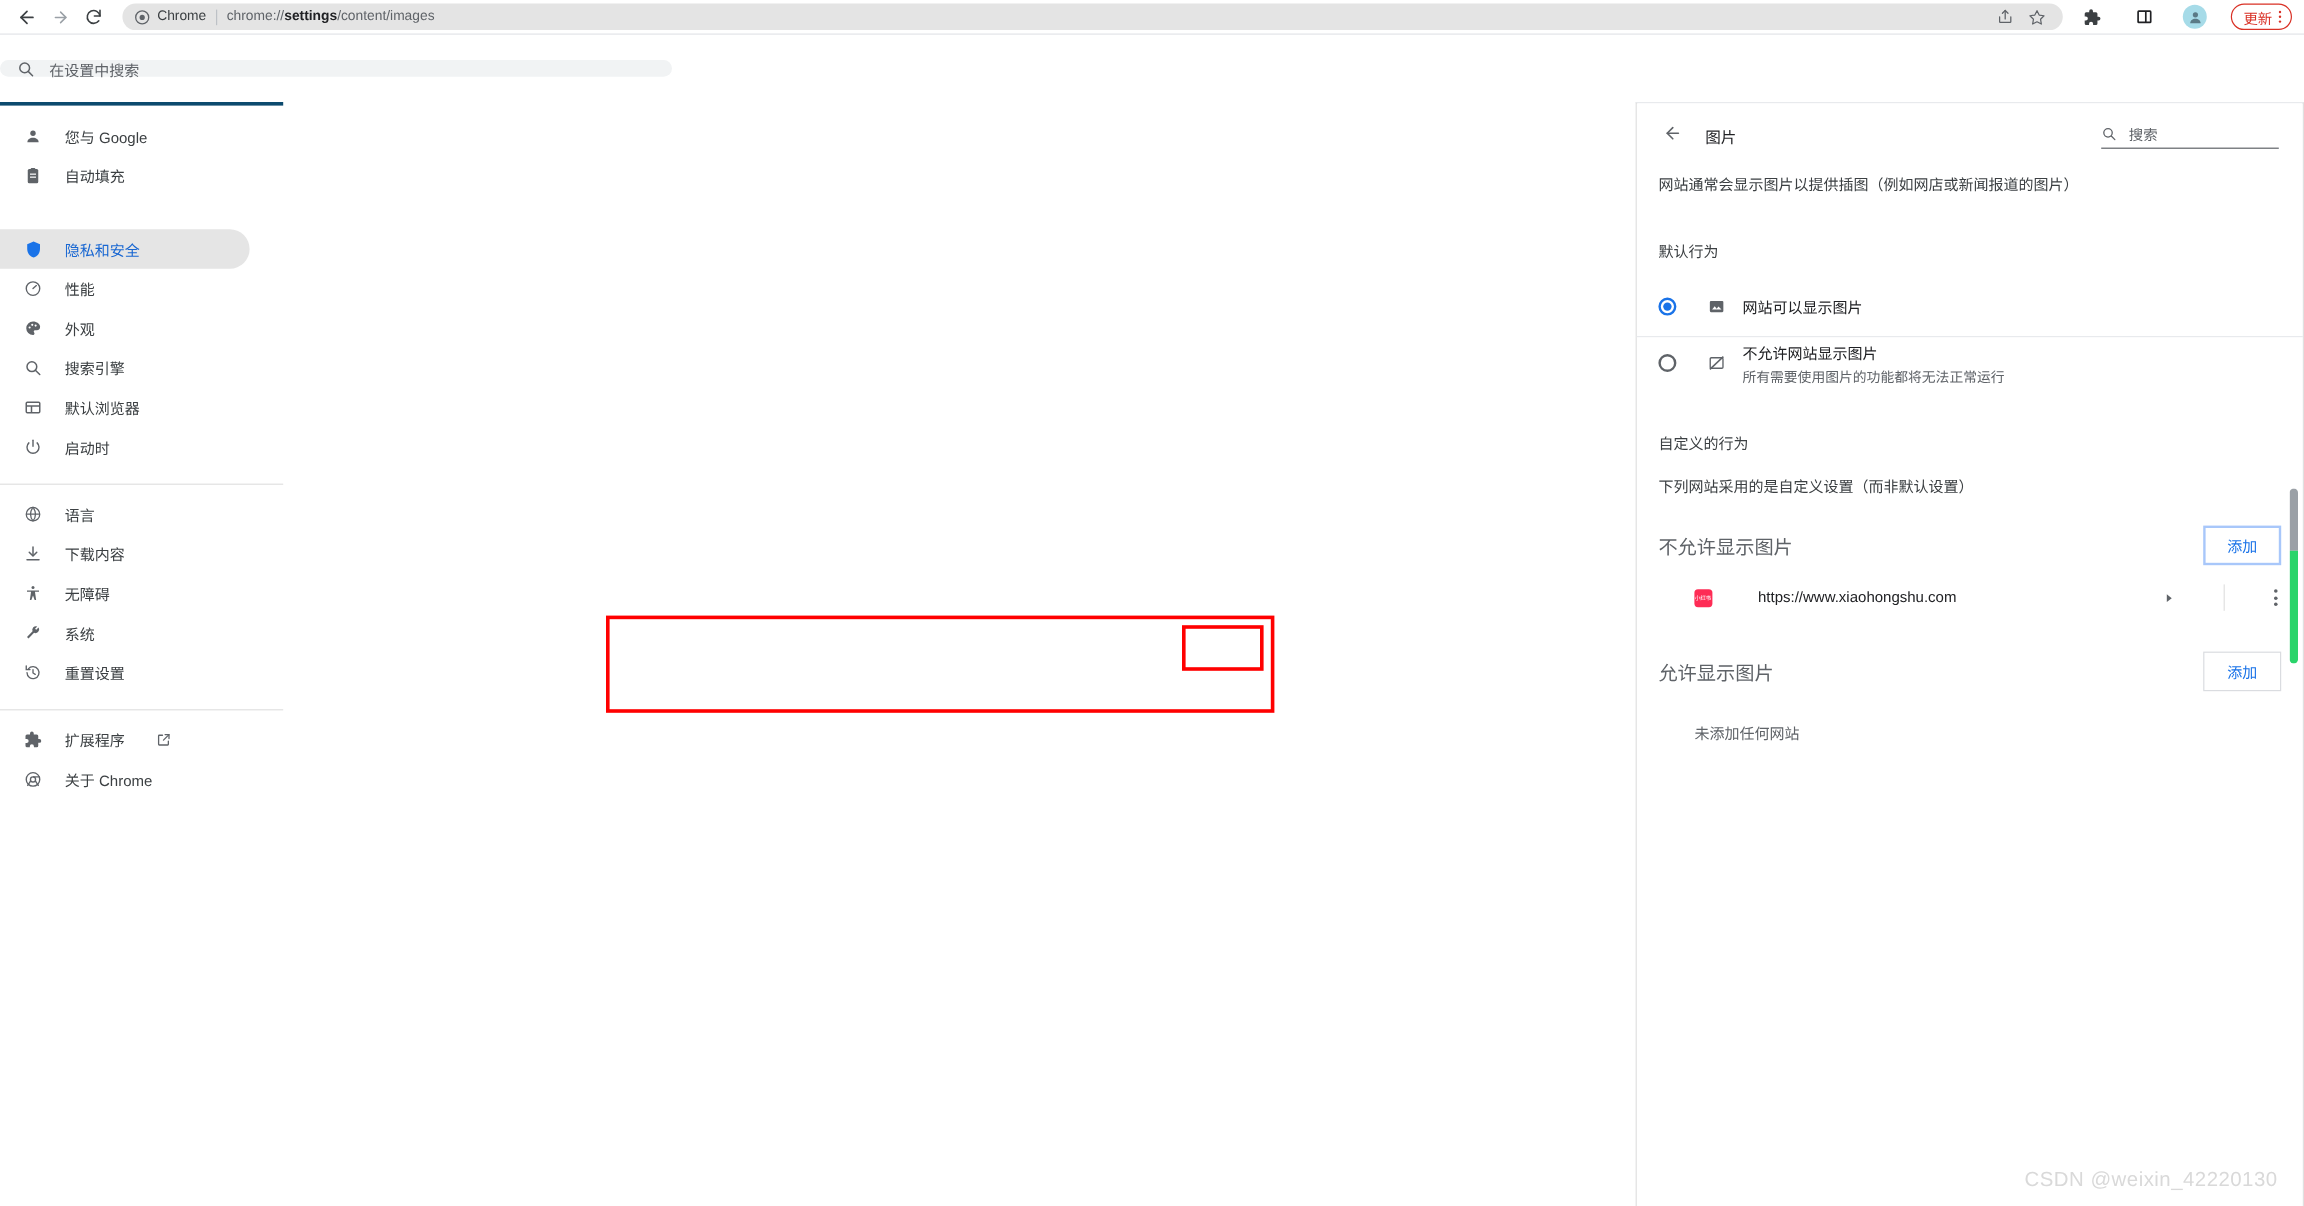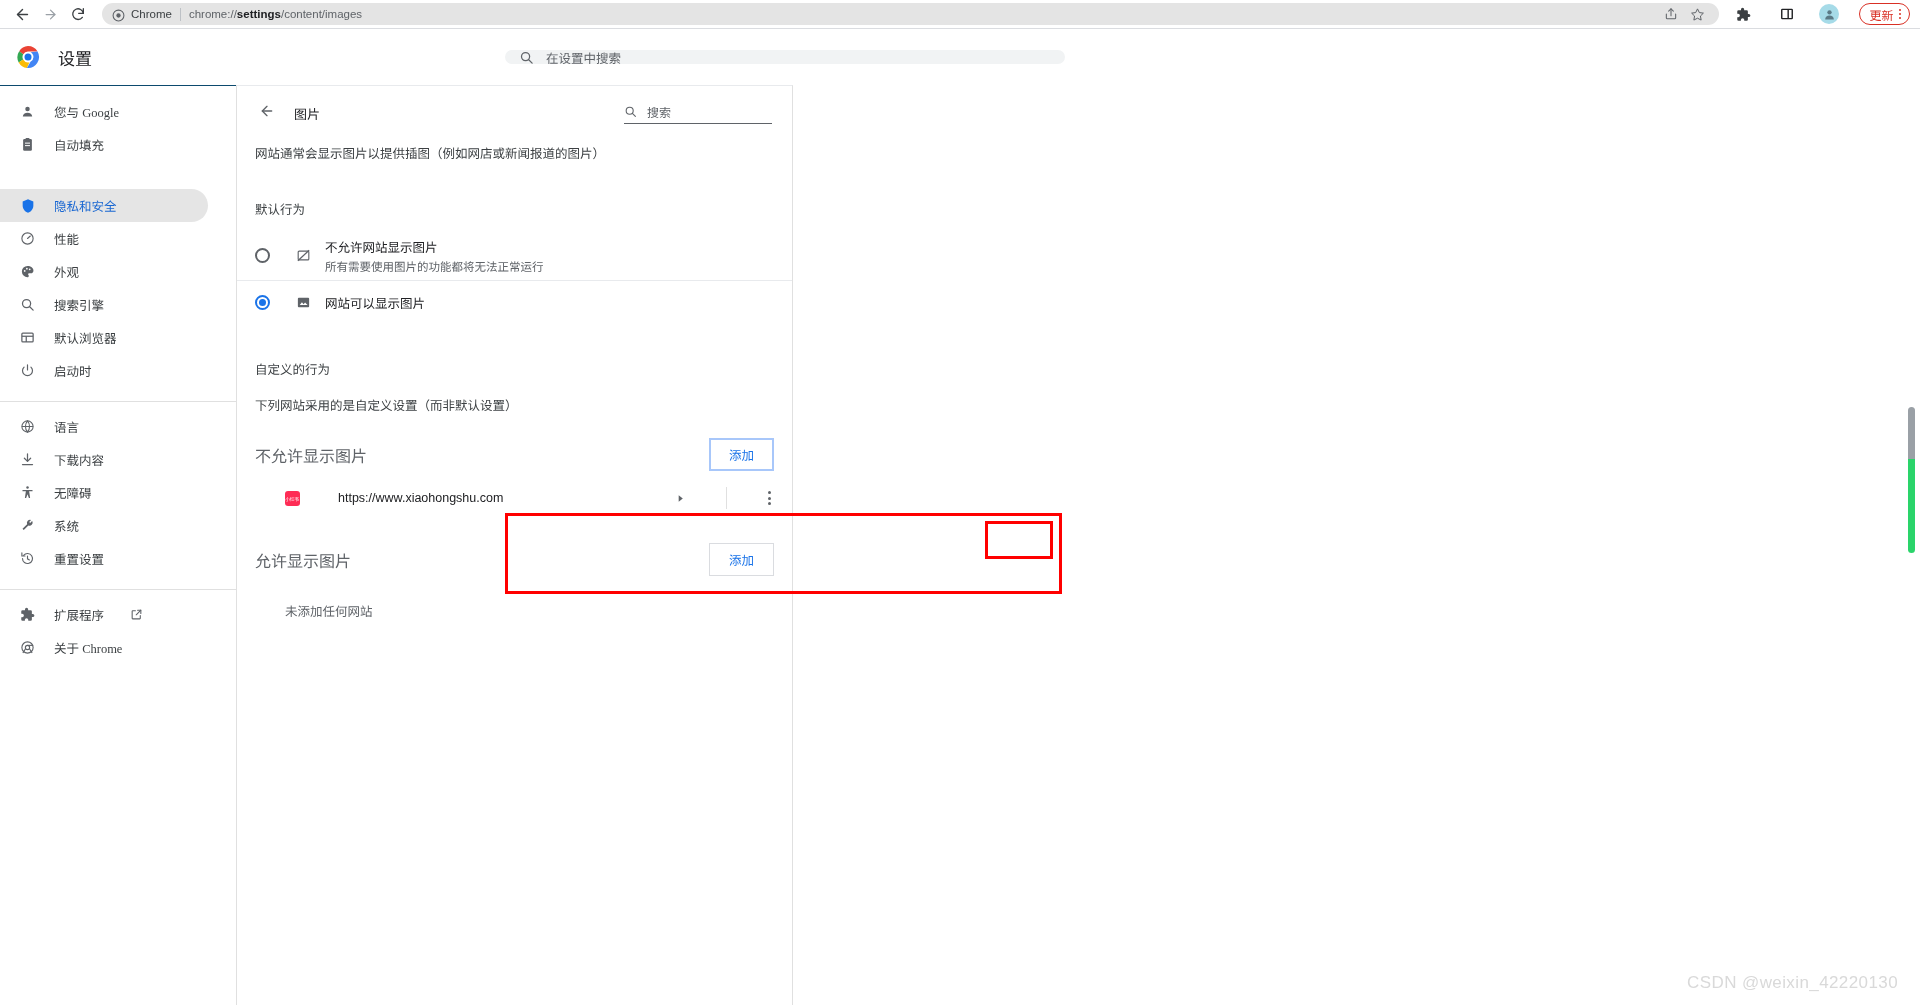--- a/index.html
+++ b/index.html
@@ -108,22 +108,21 @@
   }
   .settings-search .mag { color: #5f6368; flex: 0 0 auto; display: flex; }
   .settings-search .ph { font-size: 12.5px; color: #5f6368; }
 
   .settings-body { display: flex; height: 920px; }
 
   
   .sidebar {
     width: 236px; flex: 0 0 auto;
     padding-top: 9px;
-    border-top: 1px solid #0c4a6e;
-    font-family: Liberation Serif, serif;
+    border-top: 3px solid #0c4a6e;
   }
   .nav-group { padding-bottom: 7px; }
   .nav-divider { height: 1px; background: #e0e0e0; margin: 7px 0 8px 0; width: 236px; }
   .nav-item {
     height: 33px;
     display: flex; align-items: center;
     gap: 18px;
     padding-left: 19px;
     border-top-right-radius: 17px;
     border-bottom-right-radius: 17px;
@@ -135,21 +134,21 @@
   .nav-item .nv-label { font-size: 12.5px; color: #3c4043; white-space: nowrap; }
   .nav-item.active { background: #e5e5e5; margin-top: 28px; }
   .nav-item.active .nv-icon { color: #1a73e8; }
   .nav-item.active .nv-label { color: #1967d2; }
   .nv-ext { margin-left: 8px; color: #5f6368; display: flex; }
 
   
   .content-wrap {
     flex: 1 1 auto;
     display: flex;
-    justify-content: flex-start;
+    justify-content: flex-end;
     position: relative;
   }
   .content-card {
     width: 557px;
     margin-left: 0;
     background: #ffffff;
     border-left: 1px solid #e0e0e0;
     border-right: 1px solid #e0e0e0;
     border-top: 1px solid #e8eaed;
     min-height: 920px;
@@ -386,34 +385,20 @@
           <i></i>
           <i></i>
         </span>
     </span>
   </div>
 </div>
 
 <div class="settings-root">
 
   <div class="settings-header">
-    <div class="brand">
-      <span class="chrome-logo">
-        <svg width="24" height="24" viewBox="0 0 24 24">
-          <circle cx="12" cy="12" r="11" fill="#fff"></circle>
-          <path d="M12 1a11 11 0 019.54 5.5H12a5.5 5.5 0 00-4.76 2.75L3.2 6.3A11 11 0 0112 1z" fill="#ea4335"></path>
-          <path d="M3.2 6.3l4.04 2.95A5.5 5.5 0 007.2 14.6L2.7 17.4A11 11 0 013.2 6.3z" fill="#34a853"></path>
-          <path d="M2.7 17.4l4.5-2.8A5.5 5.5 0 0012 17.5c.5 0 1-.07 1.47-.2L10.9 22.9A11 11 0 012.7 17.4z" fill="#fbbc05"></path>
-          <path d="M21.54 6.5A11 11 0 0110.9 22.9l3.6-6.2A5.5 5.5 0 0017.5 12c0-2.1-1.2-3.9-2.9-4.8z" fill="#4285f4"></path>
-          <circle cx="12" cy="12" r="4.6" fill="#fff"></circle>
-          <circle cx="12" cy="12" r="3.5" fill="#1a73e8"></circle>
-        </svg>
-      </span>
-      <span class="brand-title">设置</span>
-    </div>
 
     <div class="settings-search">
       <span class="mag">
         <svg width="15" height="15" viewBox="0 0 24 24" fill="none" stroke="currentColor" stroke-width="2" stroke-linecap="round">
             <circle cx="10.5" cy="10.5" r="6.5"></circle>
             <path d="M15.5 15.5L21 21"></path>
           </svg>
       </span>
       <span class="ph">在设置中搜索</span>
     </div>
@@ -611,43 +596,43 @@
             <span class="ph">搜索</span>
           </div>
         </div>
 
         <div class="section-desc">网站通常会显示图片以提供插图（例如网店或新闻报道的图片）</div>
 
         <div class="group-title">默认行为</div>
 
         <div class="radio-list">
           <div class="radio-row">
+            <span class="radio-outer on"></span>
+            <span class="radio-icon">
+              <svg width="15" height="15" viewBox="0 0 24 24" fill="#5f6368">
+                  <rect x="3" y="4.5" width="18" height="15" rx="1.5"></rect>
+                  <path d="M6 16l3.5-4.5 2.6 3.2 2.4-2.8L18.5 16z" fill="#fff"></path>
+                </svg>
+            </span>
+            <span class="radio-texts">
+              <span class="radio-label">网站可以显示图片</span>
+            </span>
+          </div>
+
+          <div class="radio-row">
             <span class="radio-outer"></span>
             <span class="radio-icon">
               <svg width="15" height="15" viewBox="0 0 24 24" fill="none" stroke="#5f6368" stroke-width="1.8">
                   <rect x="3.5" y="5" width="17" height="14" rx="1.5"></rect>
                   <path d="M3 20.5L21 3.5" stroke-width="2"></path>
                 </svg>
             </span>
             <span class="radio-texts">
               <span class="radio-label">不允许网站显示图片</span>
               <span class="radio-sub">所有需要使用图片的功能都将无法正常运行</span>
-            </span>
-          </div>
-
-          <div class="radio-row">
-            <span class="radio-outer on"></span>
-            <span class="radio-icon">
-              <svg width="15" height="15" viewBox="0 0 24 24" fill="#5f6368">
-                  <rect x="3" y="4.5" width="18" height="15" rx="1.5"></rect>
-                  <path d="M6 16l3.5-4.5 2.6 3.2 2.4-2.8L18.5 16z" fill="#fff"></path>
-                </svg>
-            </span>
-            <span class="radio-texts">
-              <span class="radio-label">网站可以显示图片</span>
             </span>
           </div>
         </div>
 
         <div class="group-title">自定义的行为</div>
         <div class="group-sub">下列网站采用的是自定义设置（而非默认设置）</div>
 
         <div class="site-section">
           <div class="site-section-head">
             <span class="site-section-title">不允许显示图片</span>

